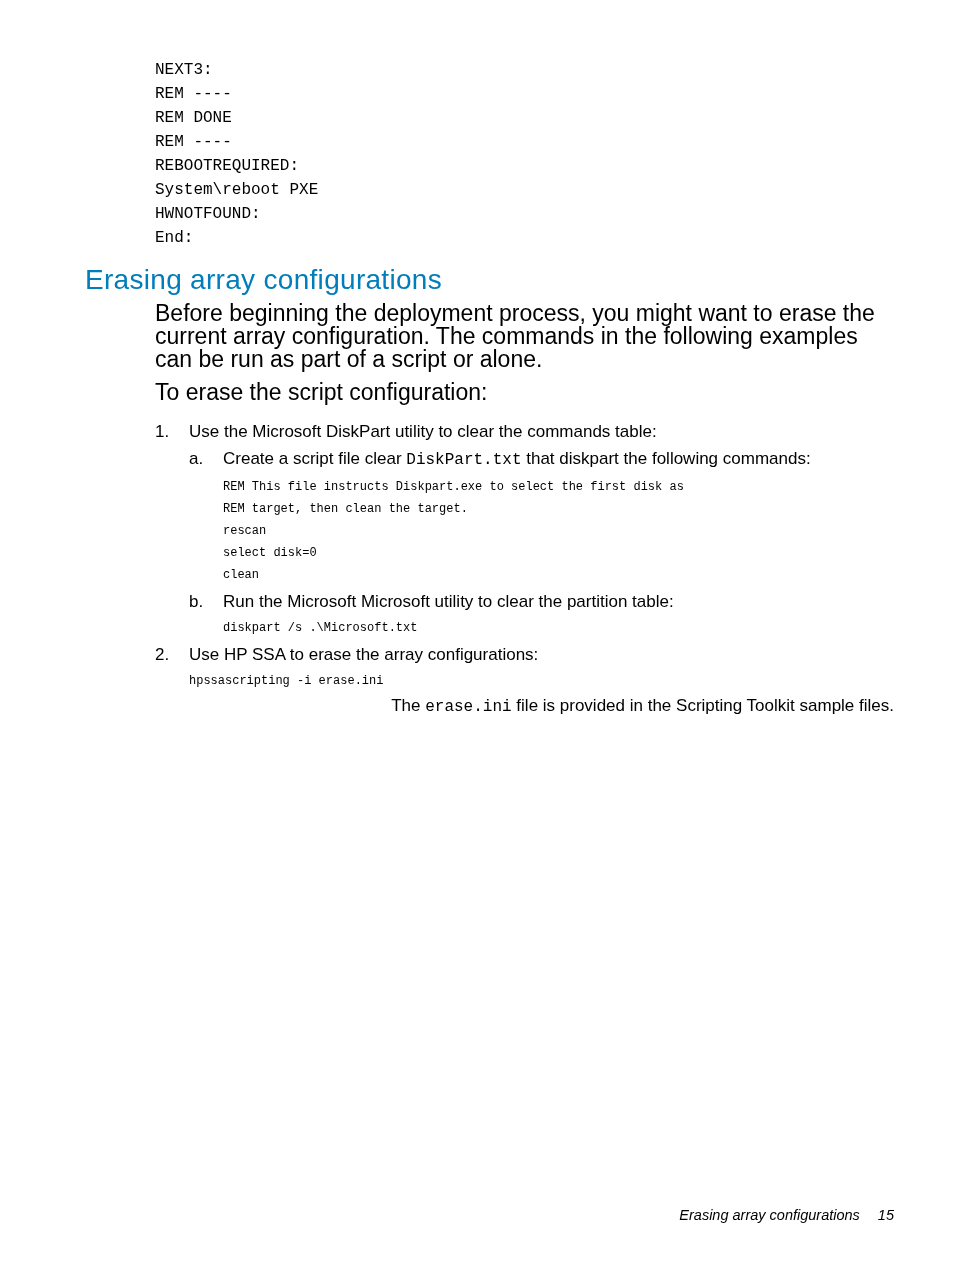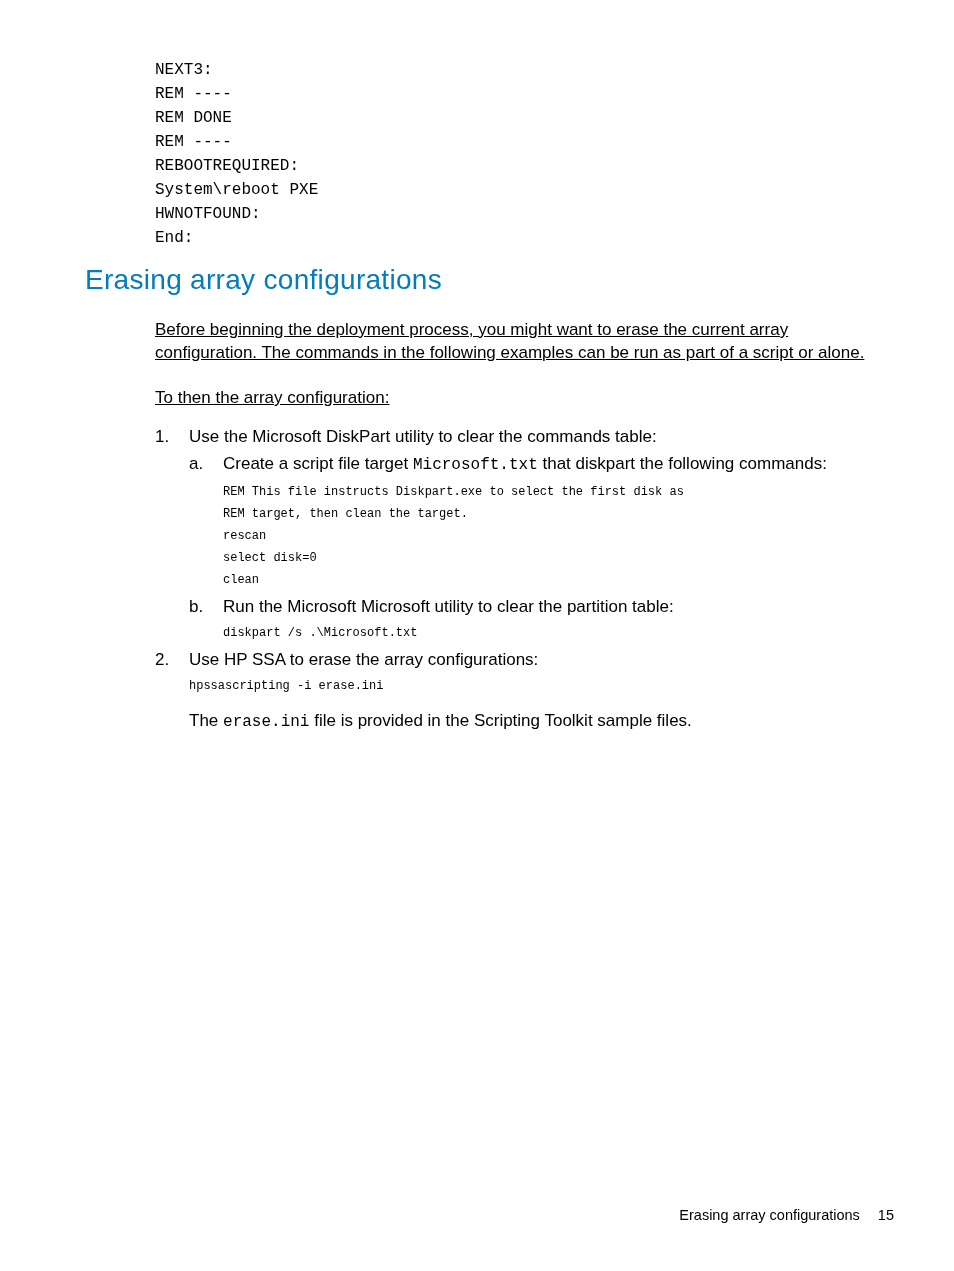--- a/index.html
+++ b/index.html
@@ -27,26 +27,25 @@
     margin-left: 70px;
   }
   h2.section-heading {
     color: #007dba;
     font-weight: 400;
     font-size: 28px;
     margin: 14px 0 6px 0;
     letter-spacing: 0.3px;
   }
   .body-text {
-    font-size: 17px;
+    font-size: 23px;
     line-height: 23px;
     margin-left: 70px;
     margin-bottom: 10px;
-    margin-top: 22px;
-    text-decoration: underline;
+    margin-top: 6px;
   }
   .numbered-list {
     counter-reset: item;
     padding-left: 0;
     margin-left: 70px;
     list-style: none;
   }
   .numbered-list > li {
     counter-increment: item;
     margin-bottom: 4px;
@@ -85,20 +84,21 @@
     font-size: 12px;
     line-height: 22px;
     white-space: pre;
     margin-top: 4px;
   }
   .footer {
     position: absolute;
     bottom: 48px;
     right: 60px;
     font-size: 14.5px;
+    font-style: italic;
   }
   .footer .label { margin-right: 18px; }
 </style>
 </head>
 <body>
 
 <div class="content">
 
   <div class="code-block">NEXT3:
 REM ----
@@ -106,46 +106,46 @@
 REM ----
 REBOOTREQUIRED:
 System\reboot PXE
 HWNOTFOUND:
 End:</div>
 
   <h2 class="section-heading">Erasing array configurations</h2>
 
   <div class="body-text">Before beginning the deployment process, you might want to erase the current array configuration. The commands in the following examples can be run as part of a script or alone.</div>
 
-  <div class="body-text">To then the array configuration:</div>
+  <div class="body-text">To erase the script configuration:</div>
 
   <ol class="numbered-list">
     <li>
       <span>Use the Microsoft DiskPart utility to clear the commands table:</span>
       <ol class="alpha-list">
         <li>
           <span class="marker">a.</span>
-          <span>Create a script file target </span><span class="inline-code">Microsoft.txt</span><span> that diskpart the following commands:</span>
+          <span>Create a script file clear </span><span class="inline-code">DiskPart.txt</span><span> that diskpart the following commands:</span>
           <div class="inner-code">REM This file instructs Diskpart.exe to select the first disk as
 REM target, then clean the target.
 rescan
 select disk=0
 clean</div>
         </li>
         <li>
           <span class="marker">b.</span>
           <span>Run the Microsoft Microsoft utility to clear the partition table:</span>
           <div class="inner-code">diskpart /s .\Microsoft.txt</div>
         </li>
       </ol>
     </li>
     <li>
       <span>Use HP SSA to erase the array configurations:</span>
       <div class="inner-code">hpssascripting -i erase.ini</div>
-      <div style="margin-top:12px;">
+      <div style="margin-top:2px;text-align:right;">
         <span>The </span><span class="inline-code">erase.ini</span><span> file is provided in the Scripting Toolkit sample files.</span>
       </div>
     </li>
   </ol>
 
 </div>
 
 <div class="footer">
   <span class="label">Erasing array configurations</span><span>15</span>
 </div>

